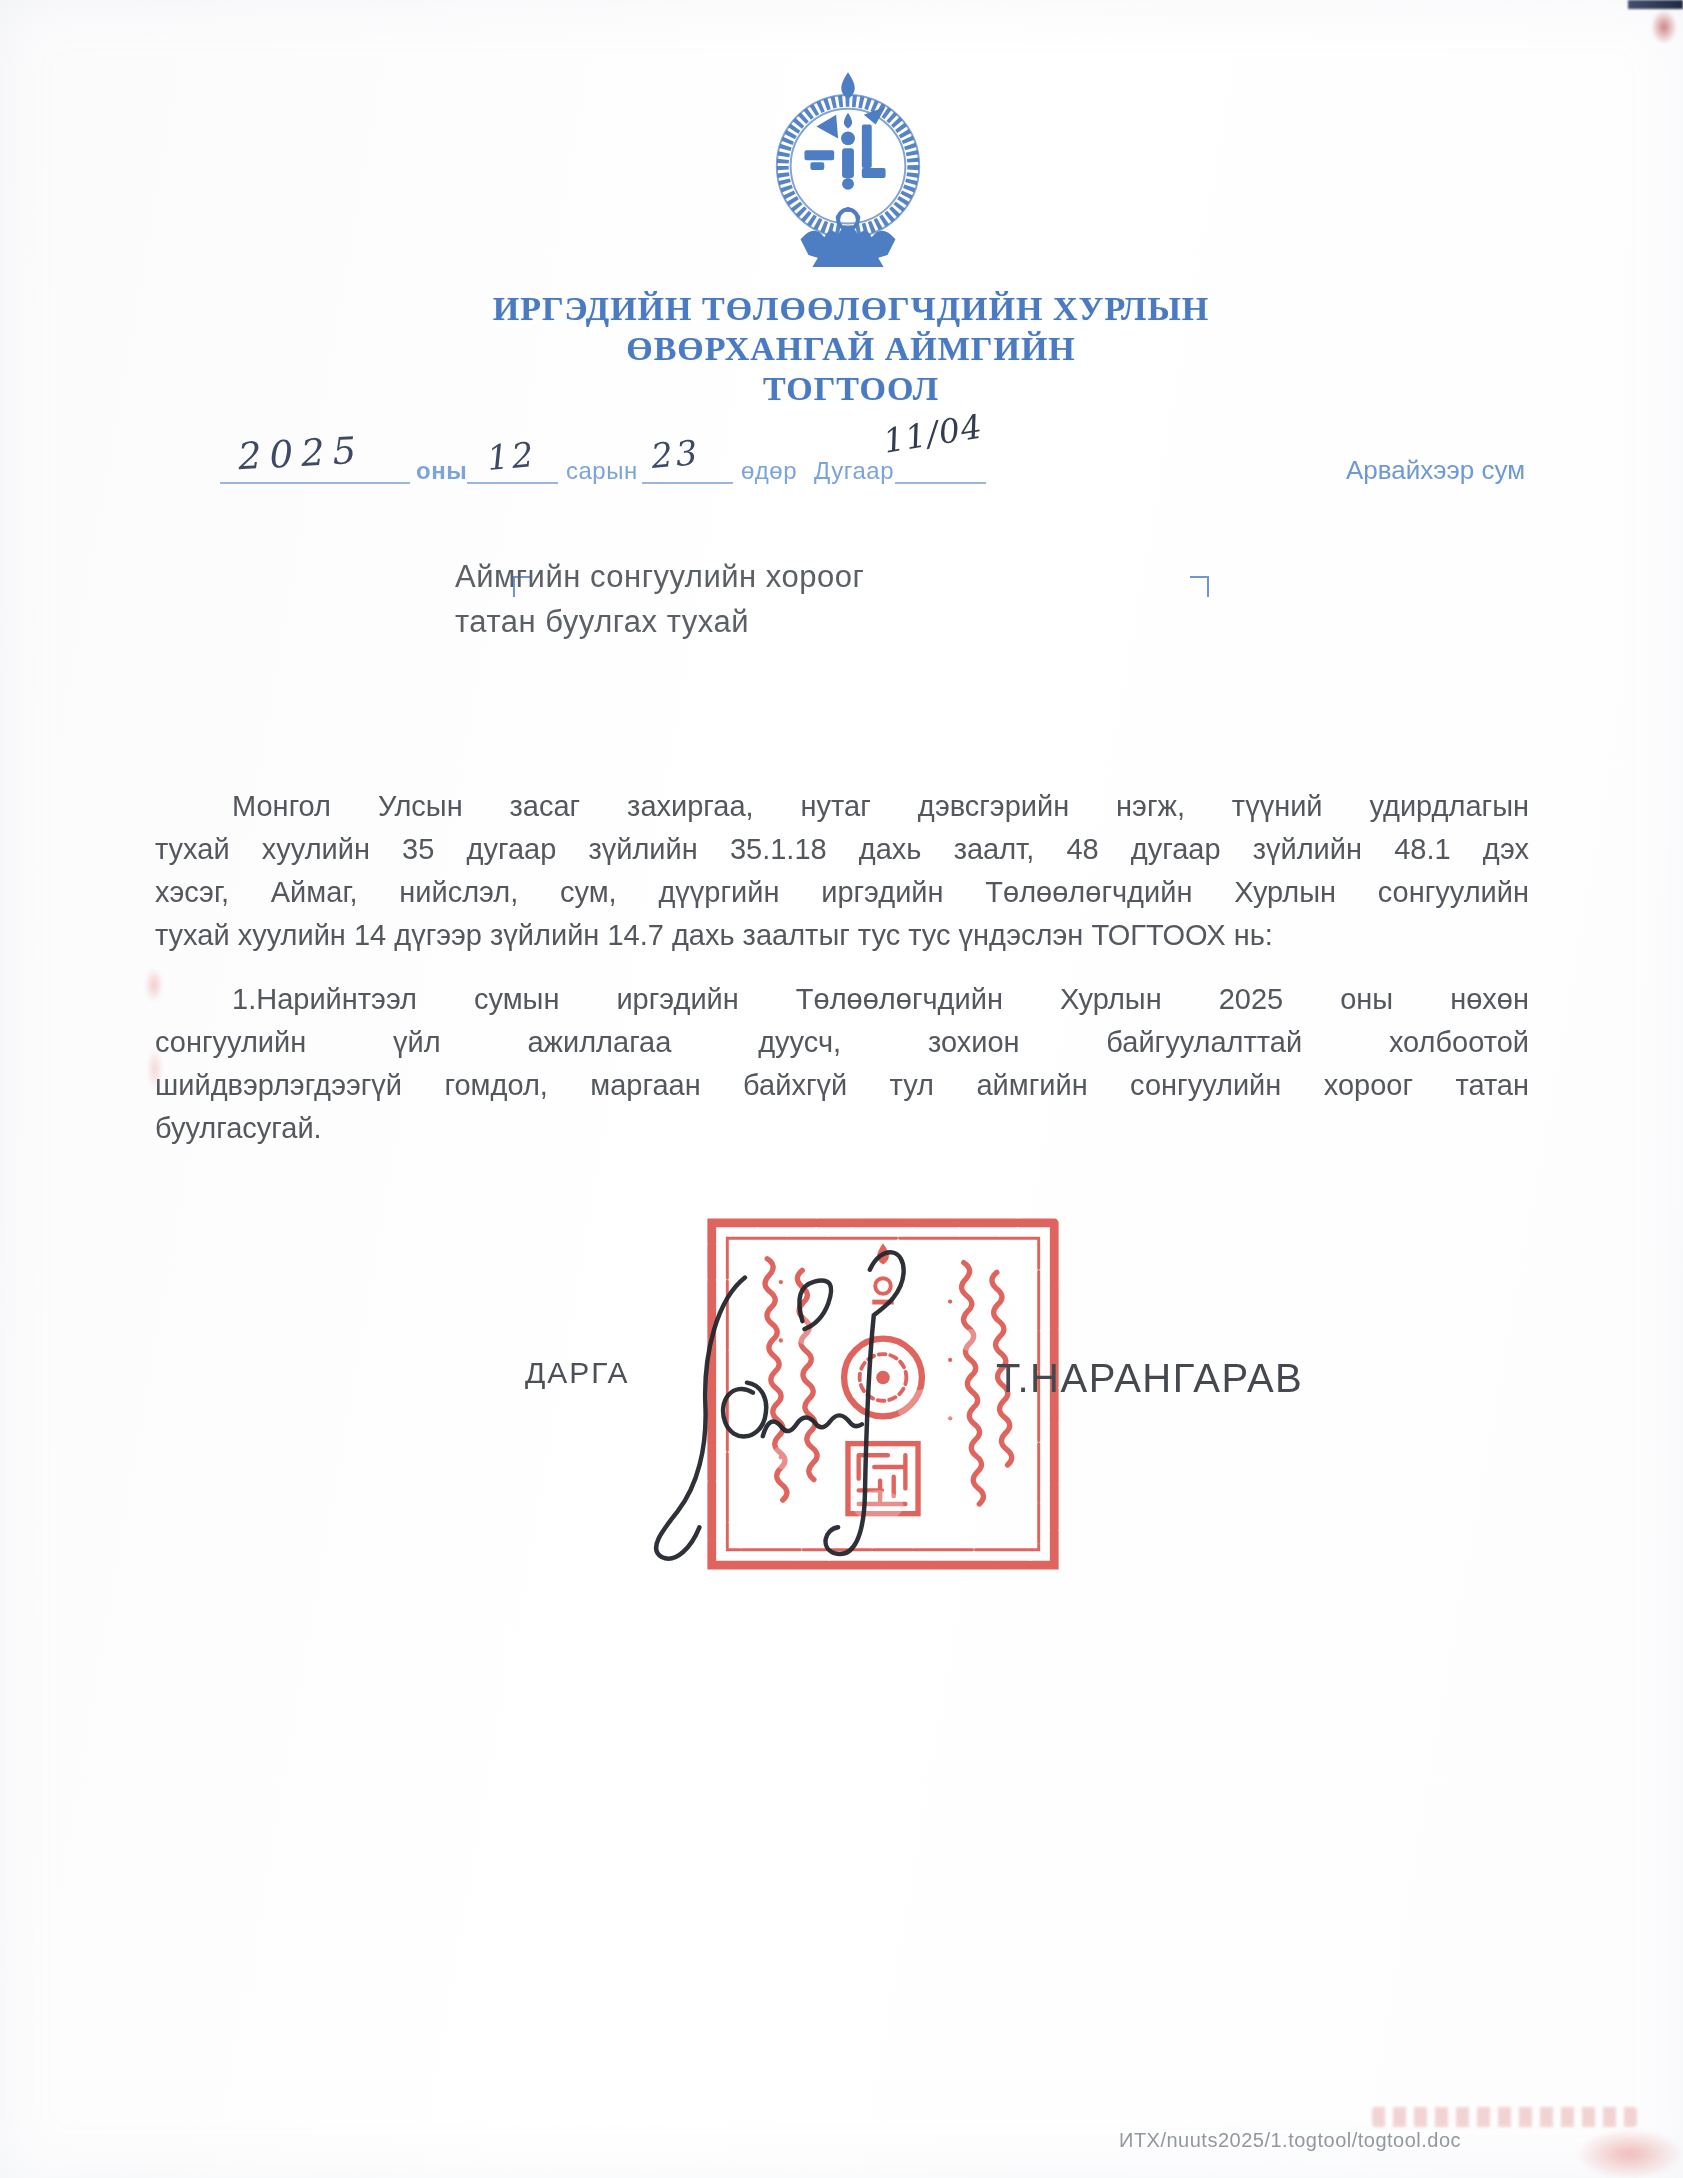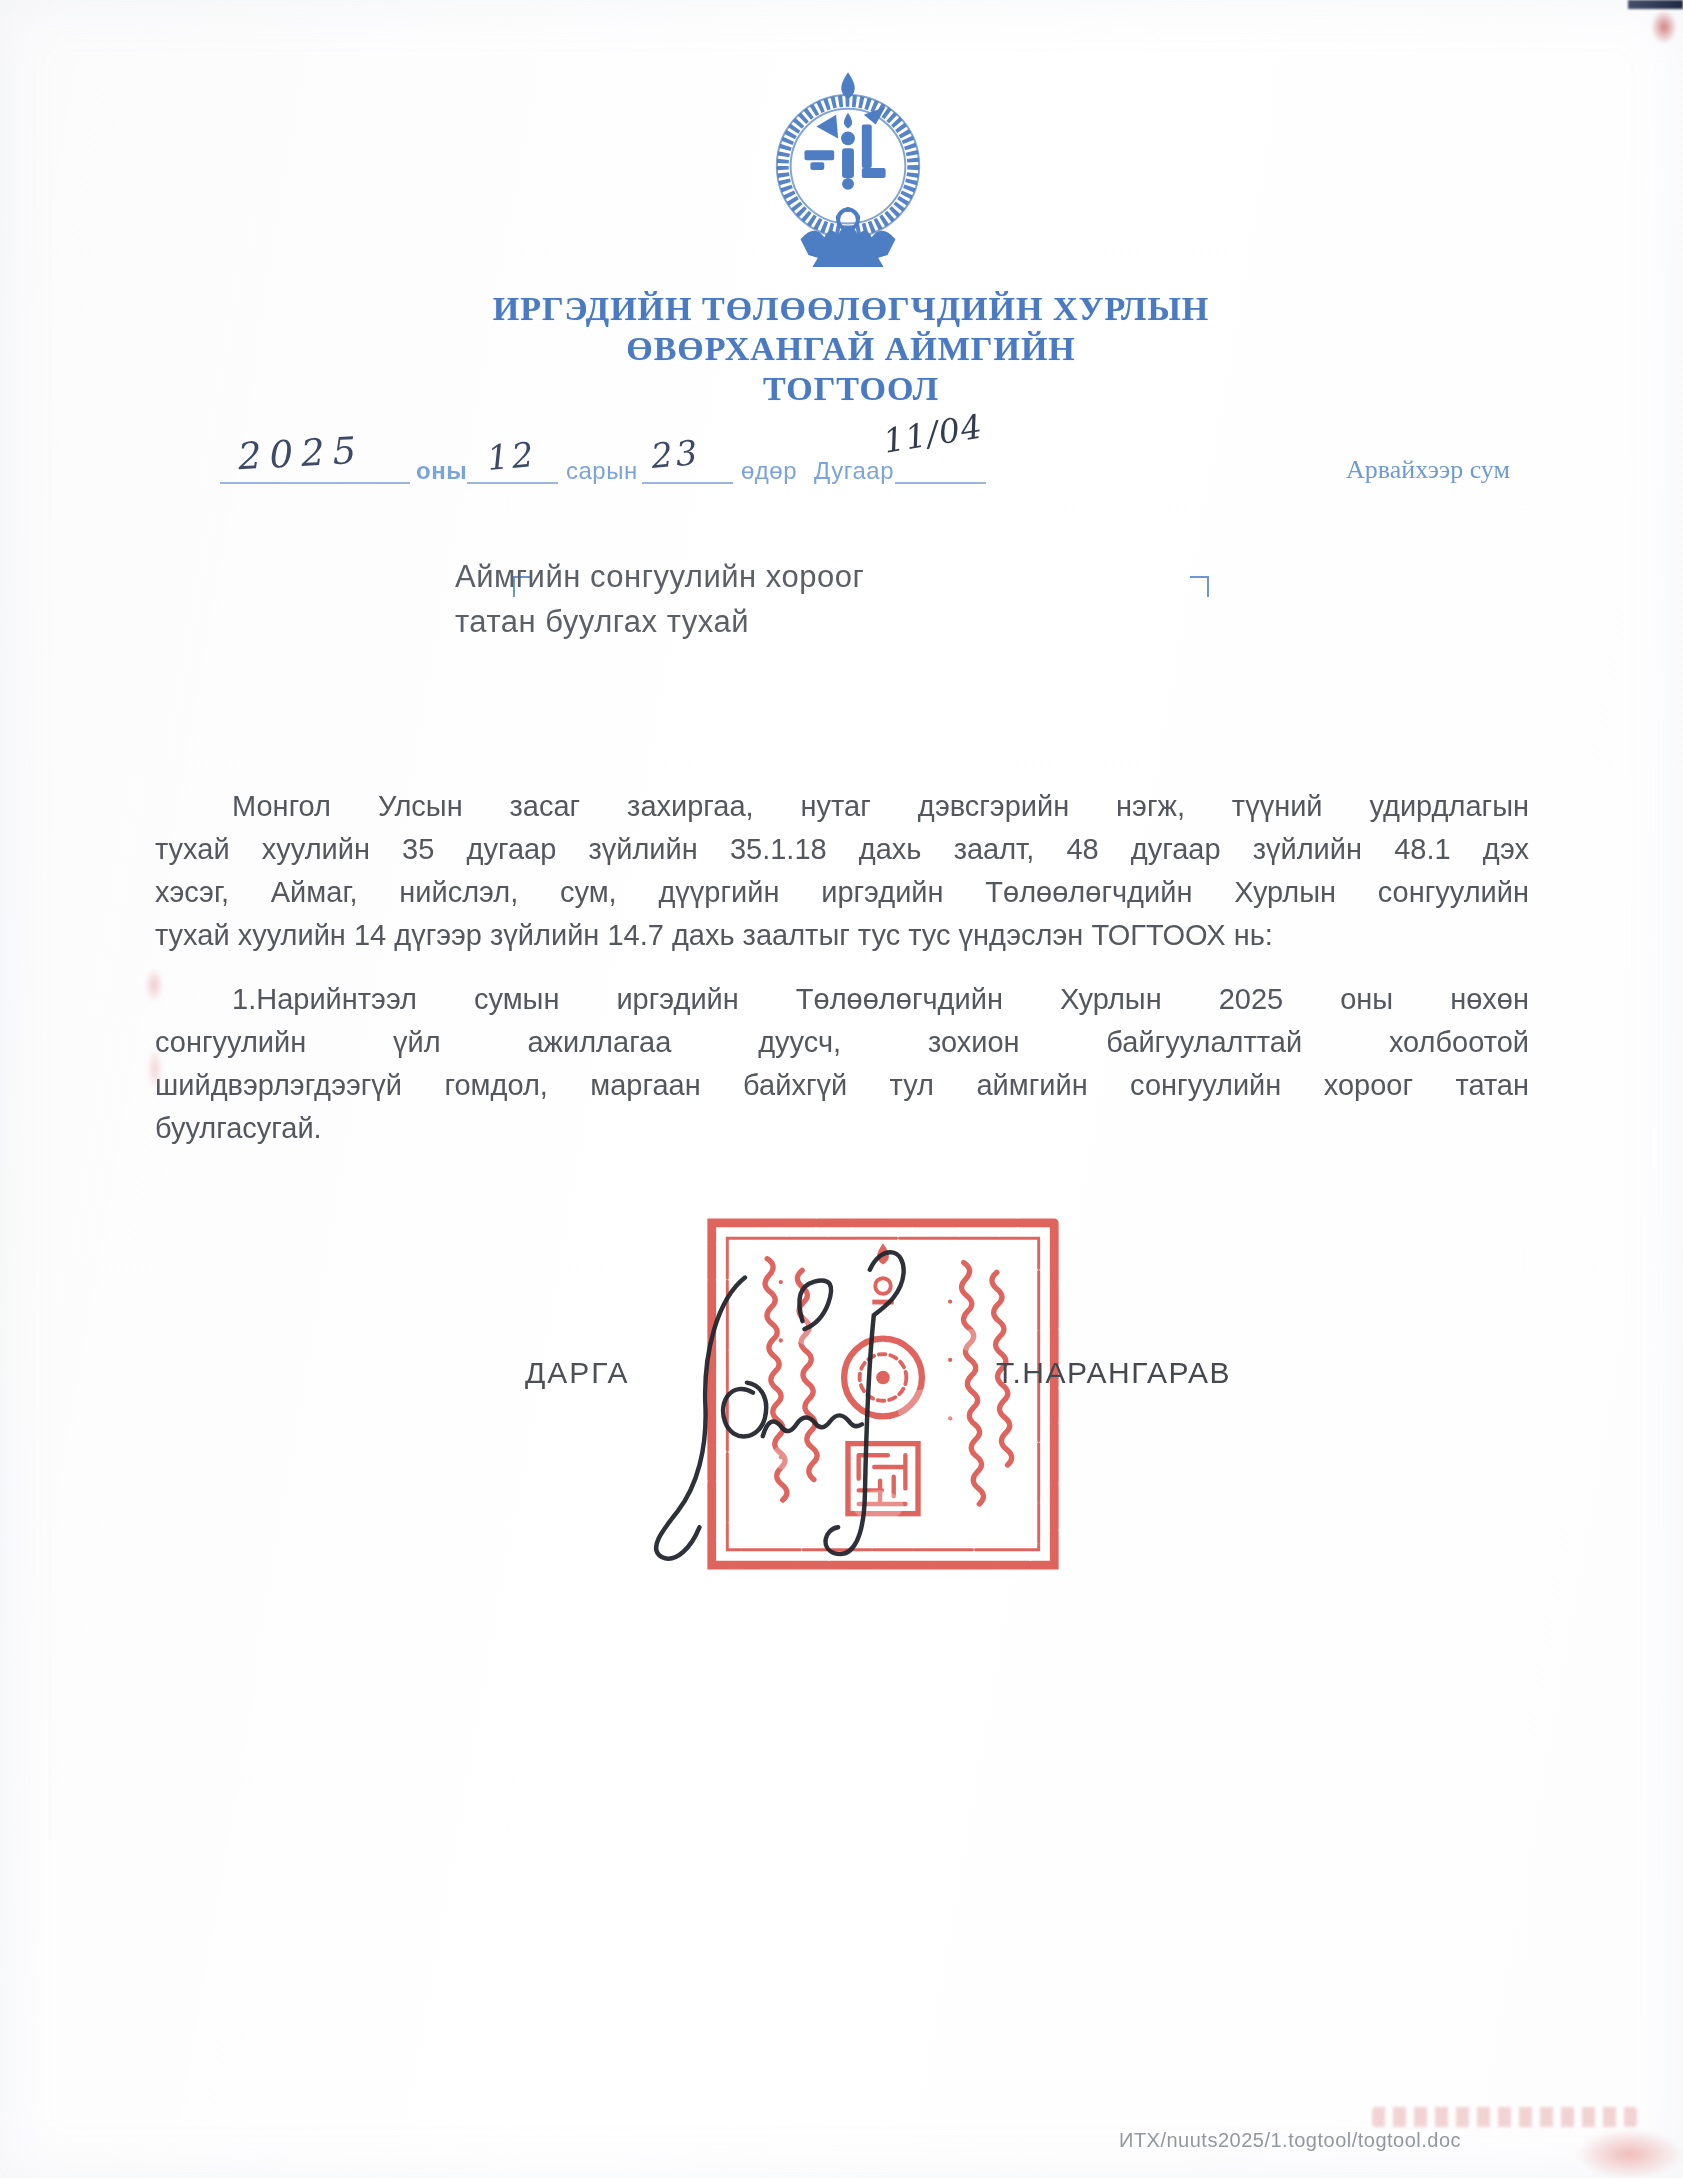--- a/index.html
+++ b/index.html
@@ -33,21 +33,21 @@
 
   
   .para{width:1374px;font-size:29px;color:#54585e;}
   .jl{height:43px;line-height:43px;text-align:justify;text-align-last:justify;
       white-space:normal;overflow:visible;}
   .jl.indent{padding-left:77px;}
   .jl.last{text-align:left;text-align-last:left;}
 
   
   .sig-label{font-size:30px;letter-spacing:2px;color:#4d5157;}
-  .sig-name{font-size:30px;letter-spacing:1.5px;color:#45494f;z-index:5;}
+  .sig-name{font-size:40px;letter-spacing:1.5px;color:#45494f;z-index:5;}
   .seal-svg{z-index:2;}
   .sign-svg{z-index:6;}
 
   
   .footer{font-size:20px;color:#93979f;letter-spacing:0.5px;}
 
   
   .art{pointer-events:none;}
   .art-topstrip{left:1628px;top:0;width:55px;height:9px;
       background:linear-gradient(90deg,#44506b,#1f2a42);filter:blur(1px);}
@@ -114,21 +114,21 @@
   <div class="abs flabel" style="left:566px;top:457px;">сарын</div>
 
   <div class="abs uline" style="left:642px;top:482px;width:91px;"></div>
   <div class="abs hand hand-sm" style="left:651px;top:434px;">23</div>
   <div class="abs flabel" style="left:741px;top:457px;">өдөр</div>
 
   <div class="abs flabel" style="left:814px;top:457px;">Дугаар</div>
   <div class="abs uline" style="left:895px;top:482px;width:91px;"></div>
   <div class="abs hand hand-num" style="left:883px;top:414px;">11/04</div>
 
-  <div class="abs loc" style="left:1346px;top:455px;font-family:Liberation Serif, serif;">Арвайхээр сум</div>
+  <div class="abs loc" style="left:1346px;top:455px;">Арвайхээр сум</div>
 
   <div class="abs cropmark l" style="left:513px;top:576px;"></div>
   <div class="abs cropmark r" style="left:1190px;top:576px;"></div>
   <div class="abs doc-title">
     <div>Аймгийн сонгуулийн хороог</div>
     <div>татан буулгах тухай</div>
   </div>
 
   <div class="abs para" style="left:155px;top:785px;">
     <div class="jl indent">Монгол Улсын засаг захиргаа, нутаг дэвсгэрийн нэгж, түүний удирдлагын</div>

